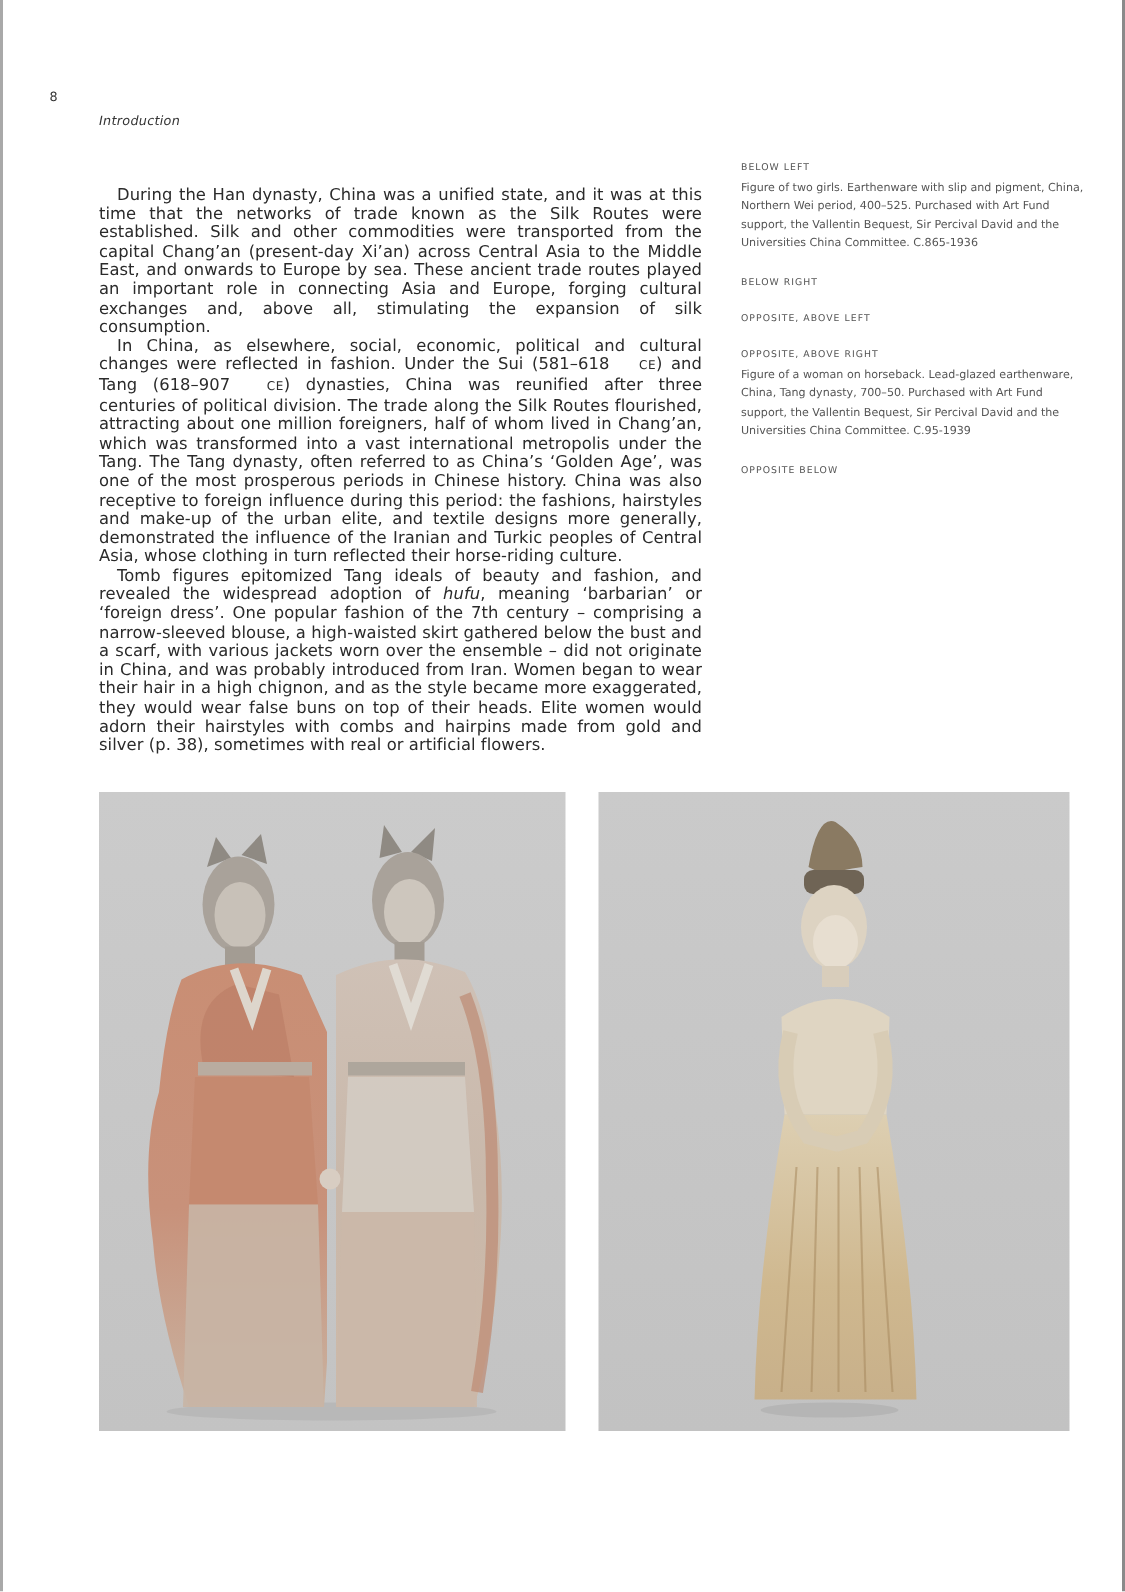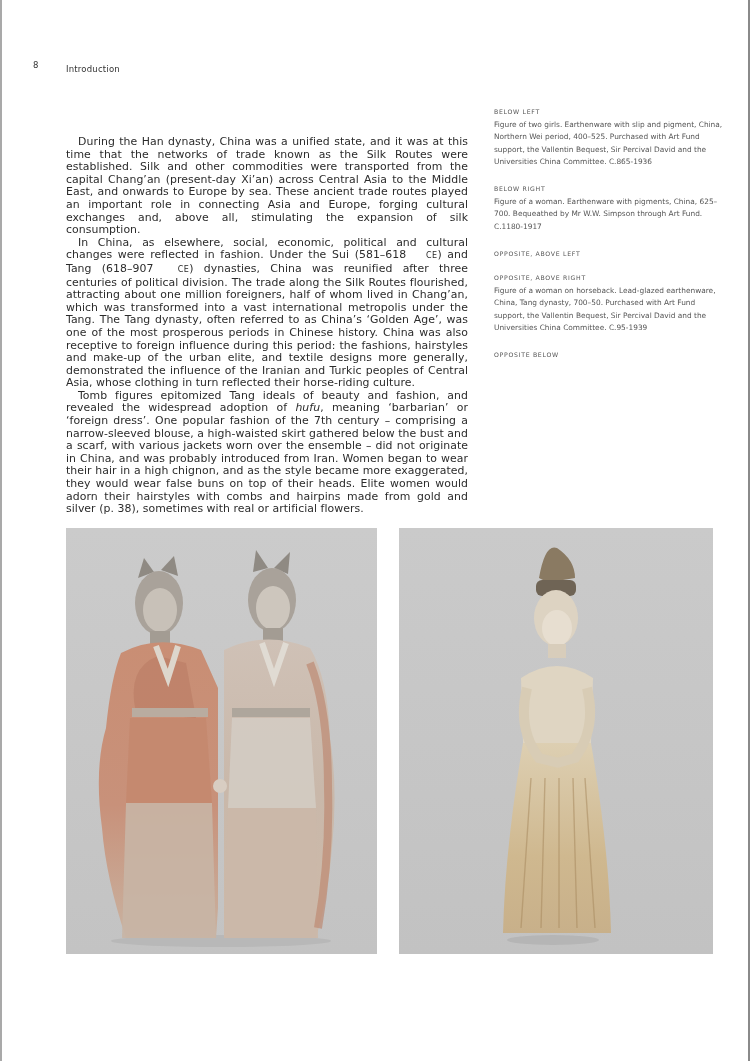--- a/index.html
+++ b/index.html
@@ -8,24 +8,24 @@
     background: #ffffff;
     font-family: "DejaVu Sans", sans-serif;
     color: #2a2a2a;
     position: relative;
   }
   .edge-left { position: absolute; left: 0; top: 0; width: 2px; height: 1061px; background: #a9a9a9; }
   .edge-right { position: absolute; right: 0; top: 0; width: 2px; height: 1061px; background: #8a8a8a; }
 
   .running-head { position: absolute; top: 60px; left: 33px; font-size: 8.5px; color: #333; letter-spacing: 0.2px; }
   .running-head .folio { position: absolute; left: 0; top: 0; }
-  .running-head .chapter { position: absolute; left: 33px; top: 4px; white-space: nowrap; }
+  .running-head .chapter { position: absolute; left: 33px; top: 16px; white-space: nowrap; font-style: italic; }
 
   .body-text {
-    position: absolute; left: 66px; top: 136px; width: 402px;
+    position: absolute; left: 66px; top: 124px; width: 402px;
     font-size: 10.9px; line-height: 12.6px; color: #2b2b2b;
     letter-spacing: 0.05px;
   }
   .body-text p { margin: 0; text-indent: 12px; text-align: justify; }
   .body-text em { font-style: italic; }
   .sc { font-size: 8px; letter-spacing: 0.4px; padding-left: 14px; }
 
   .captions { position: absolute; left: 494px; top: 108px; width: 230px; }
   .caption { margin-bottom: 17px; }
   .caption-label { font-size: 6.2px; letter-spacing: 0.7px; color: #555; text-transform: uppercase; margin-bottom: 4px; }
@@ -53,21 +53,20 @@
   <p><span>Tomb figures epitomized Tang ideals of beauty and fashion, and revealed the widespread adoption of </span><em>hufu</em><span>, meaning ‘barbarian’ or ‘foreign dress’. One popular fashion of the 7th century – comprising a narrow-sleeved blouse, a high-waisted skirt gathered below the bust and a scarf, with various jackets worn over the ensemble – did not originate in China, and was probably introduced from Iran. Women began to wear their hair in a high chignon, and as the style became more exaggerated, they would wear false buns on top of their heads. Elite women would adorn their hairstyles with combs and hairpins made from gold and silver (p. 38), sometimes with real or artificial flowers.</span></p>
 </div>
 
 <div class="captions">
   <div class="caption">
     <div class="caption-label">Below left</div>
     <div class="caption-text">Figure of two girls. Earthenware with slip and pigment, China, Northern Wei period, 400–525. Purchased with Art Fund support, the Vallentin Bequest, Sir Percival David and the Universities China Committee. C.865-1936</div>
   </div>
   <div class="caption">
     <div class="caption-label">Below right</div>
-    <div class="caption-text">Figure of a woman. Earthenware with pigments, China, 625–700. Bequeathed by Mr W.W. Simpson through Art Fund. C.1180-1917</div>
   </div>
   <div class="caption">
     <div class="caption-label">Opposite, above left</div>
   </div>
   <div class="caption">
     <div class="caption-label">Opposite, above right</div>
     <div class="caption-text">Figure of a woman on horseback. Lead-glazed earthenware, China, Tang dynasty, 700–50. Purchased with Art Fund support, the Vallentin Bequest, Sir Percival David and the Universities China Committee. C.95-1939</div>
   </div>
   <div class="caption">
     <div class="caption-label">Opposite below</div>

